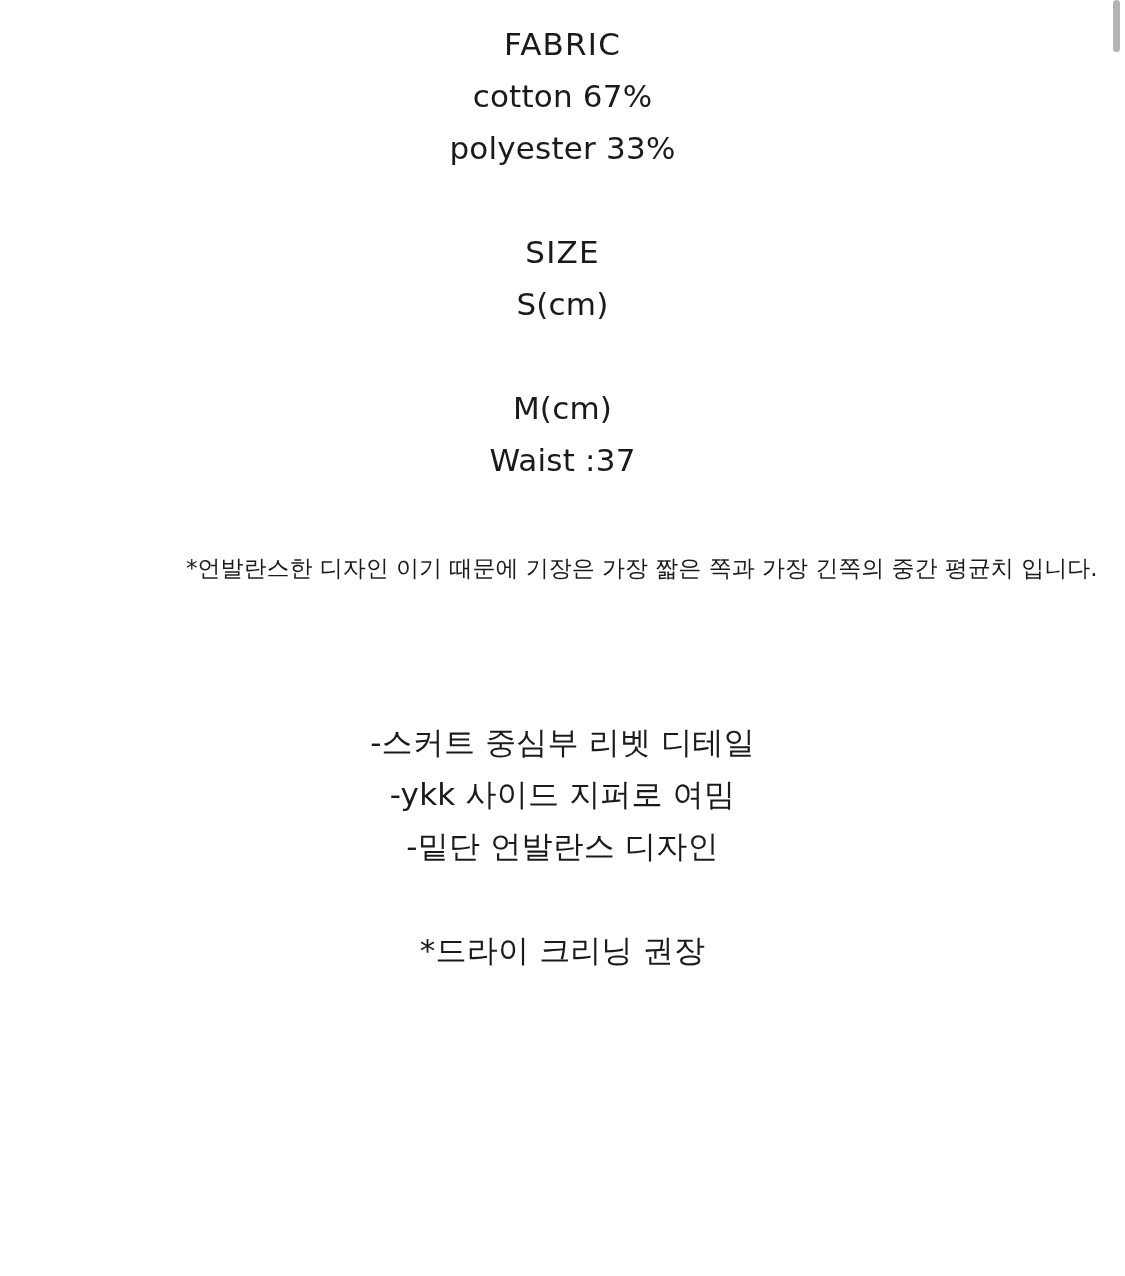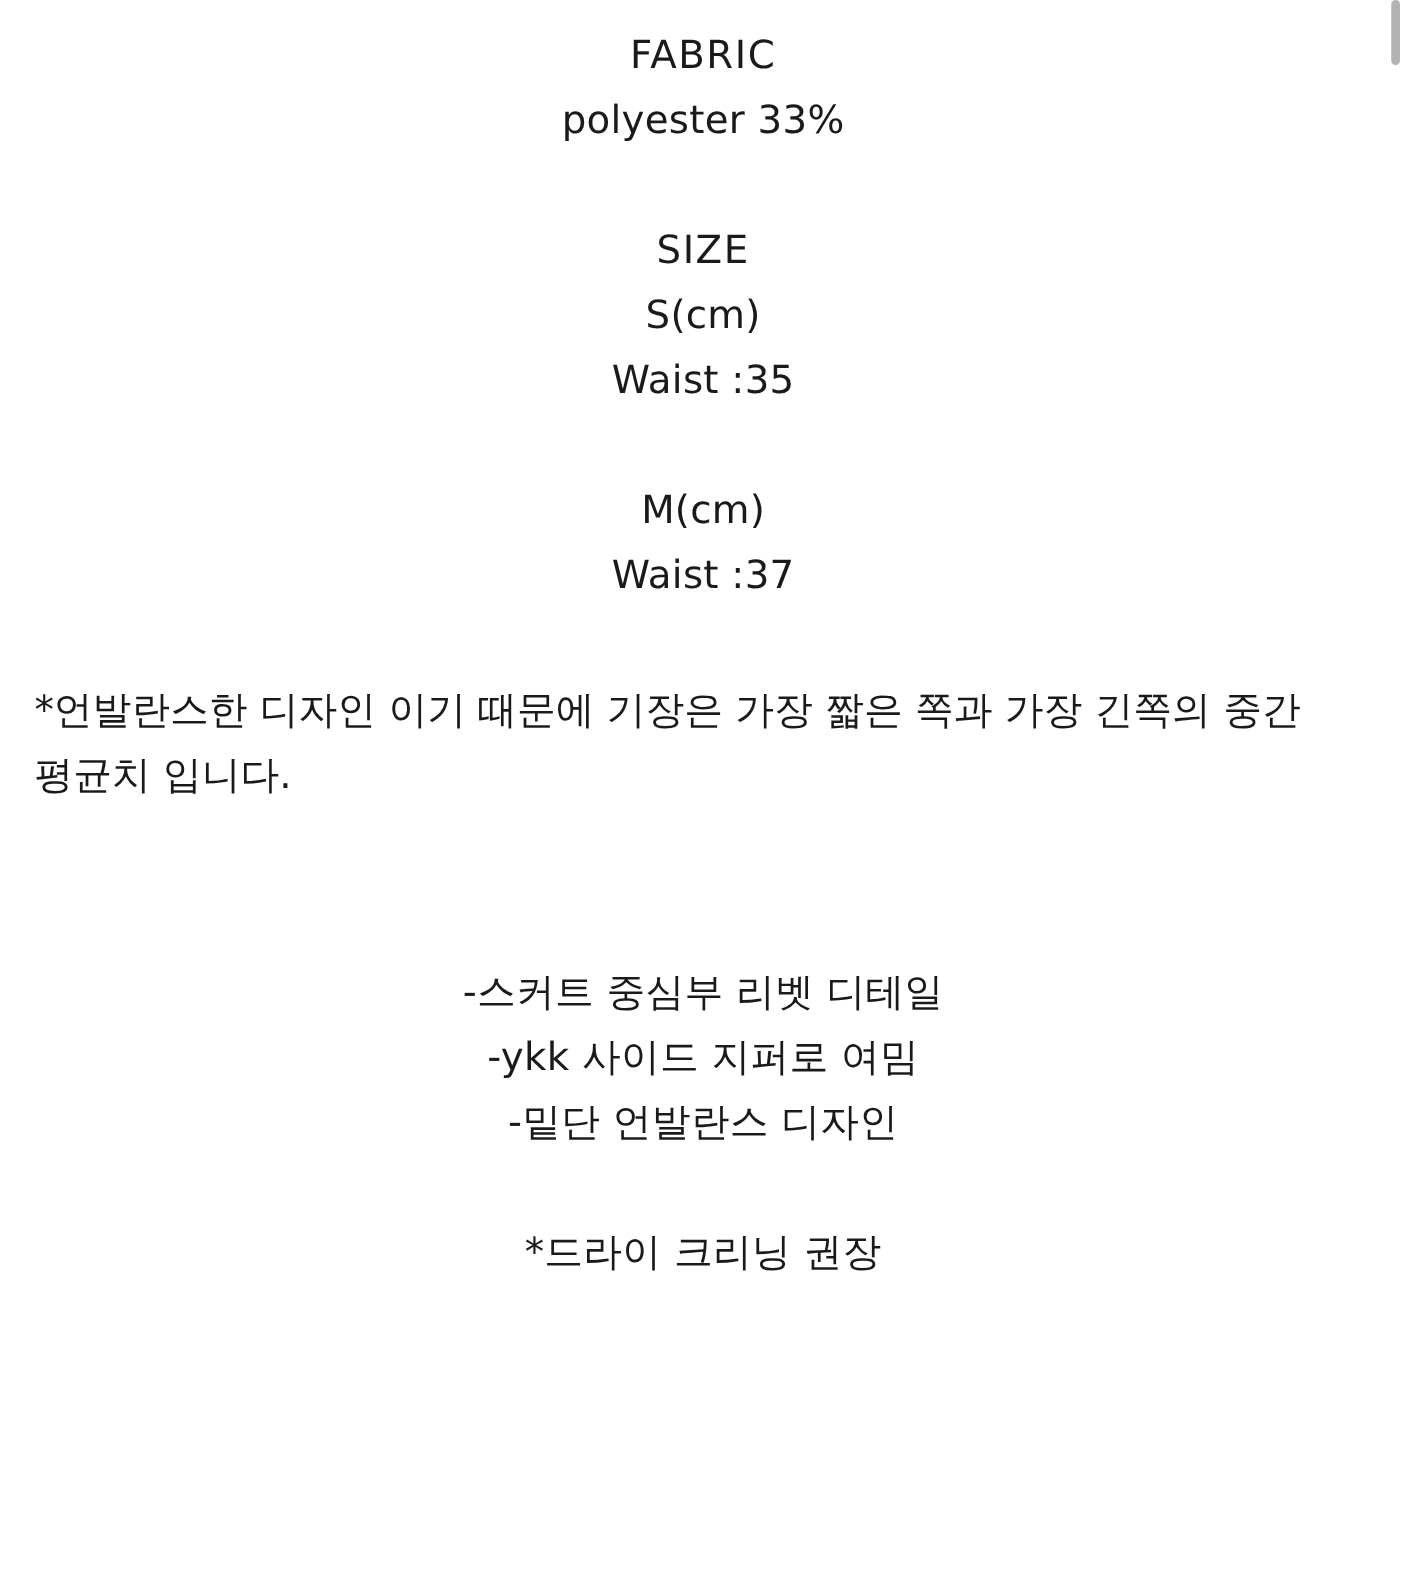--- a/index.html
+++ b/index.html
@@ -34,25 +34,25 @@
     letter-spacing: 0.2px;
     white-space: pre-wrap;
   }
   .line.heading {
     letter-spacing: 1.2px;
   }
   .spacer-sm { height: 52px; }
   .spacer-md { height: 56px; }
   .spacer-xl { height: 122px; }
   .para {
-    font-size: 31px;
+    font-size: 23px;
     line-height: 52px;
     width: 1070px;
     margin: 0 auto;
-    text-align: left;
+    text-align: right;
     word-break: keep-all;
   }
   .scrollbar-track {
     position: absolute;
     top: 0;
     right: 2px;
     width: 9px;
     height: 1276px;
     background: transparent;
   }
@@ -67,27 +67,27 @@
   }
 </style>
 </head>
 <body>
 
 <div class="page">
 
   <div class="content">
 
     <div class="line heading">FABRIC</div>
+    <div class="line">cotton 67%</div>
     <div class="line">polyester 33%</div>
 
     <div class="spacer-sm"></div>
 
     <div class="line heading">SIZE</div>
     <div class="line">S(cm)</div>
-    <div class="line">Waist :35</div>
 
     <div class="spacer-sm"></div>
 
     <div class="line">M(cm)</div>
     <div class="line">Waist :37</div>
 
     <div class="spacer-md"></div>
 
     <div class="para">*언발란스한 디자인 이기 때문에 기장은 가장 짧은 쪽과 가장 긴쪽의 중간 평균치 입니다.</div>
 

